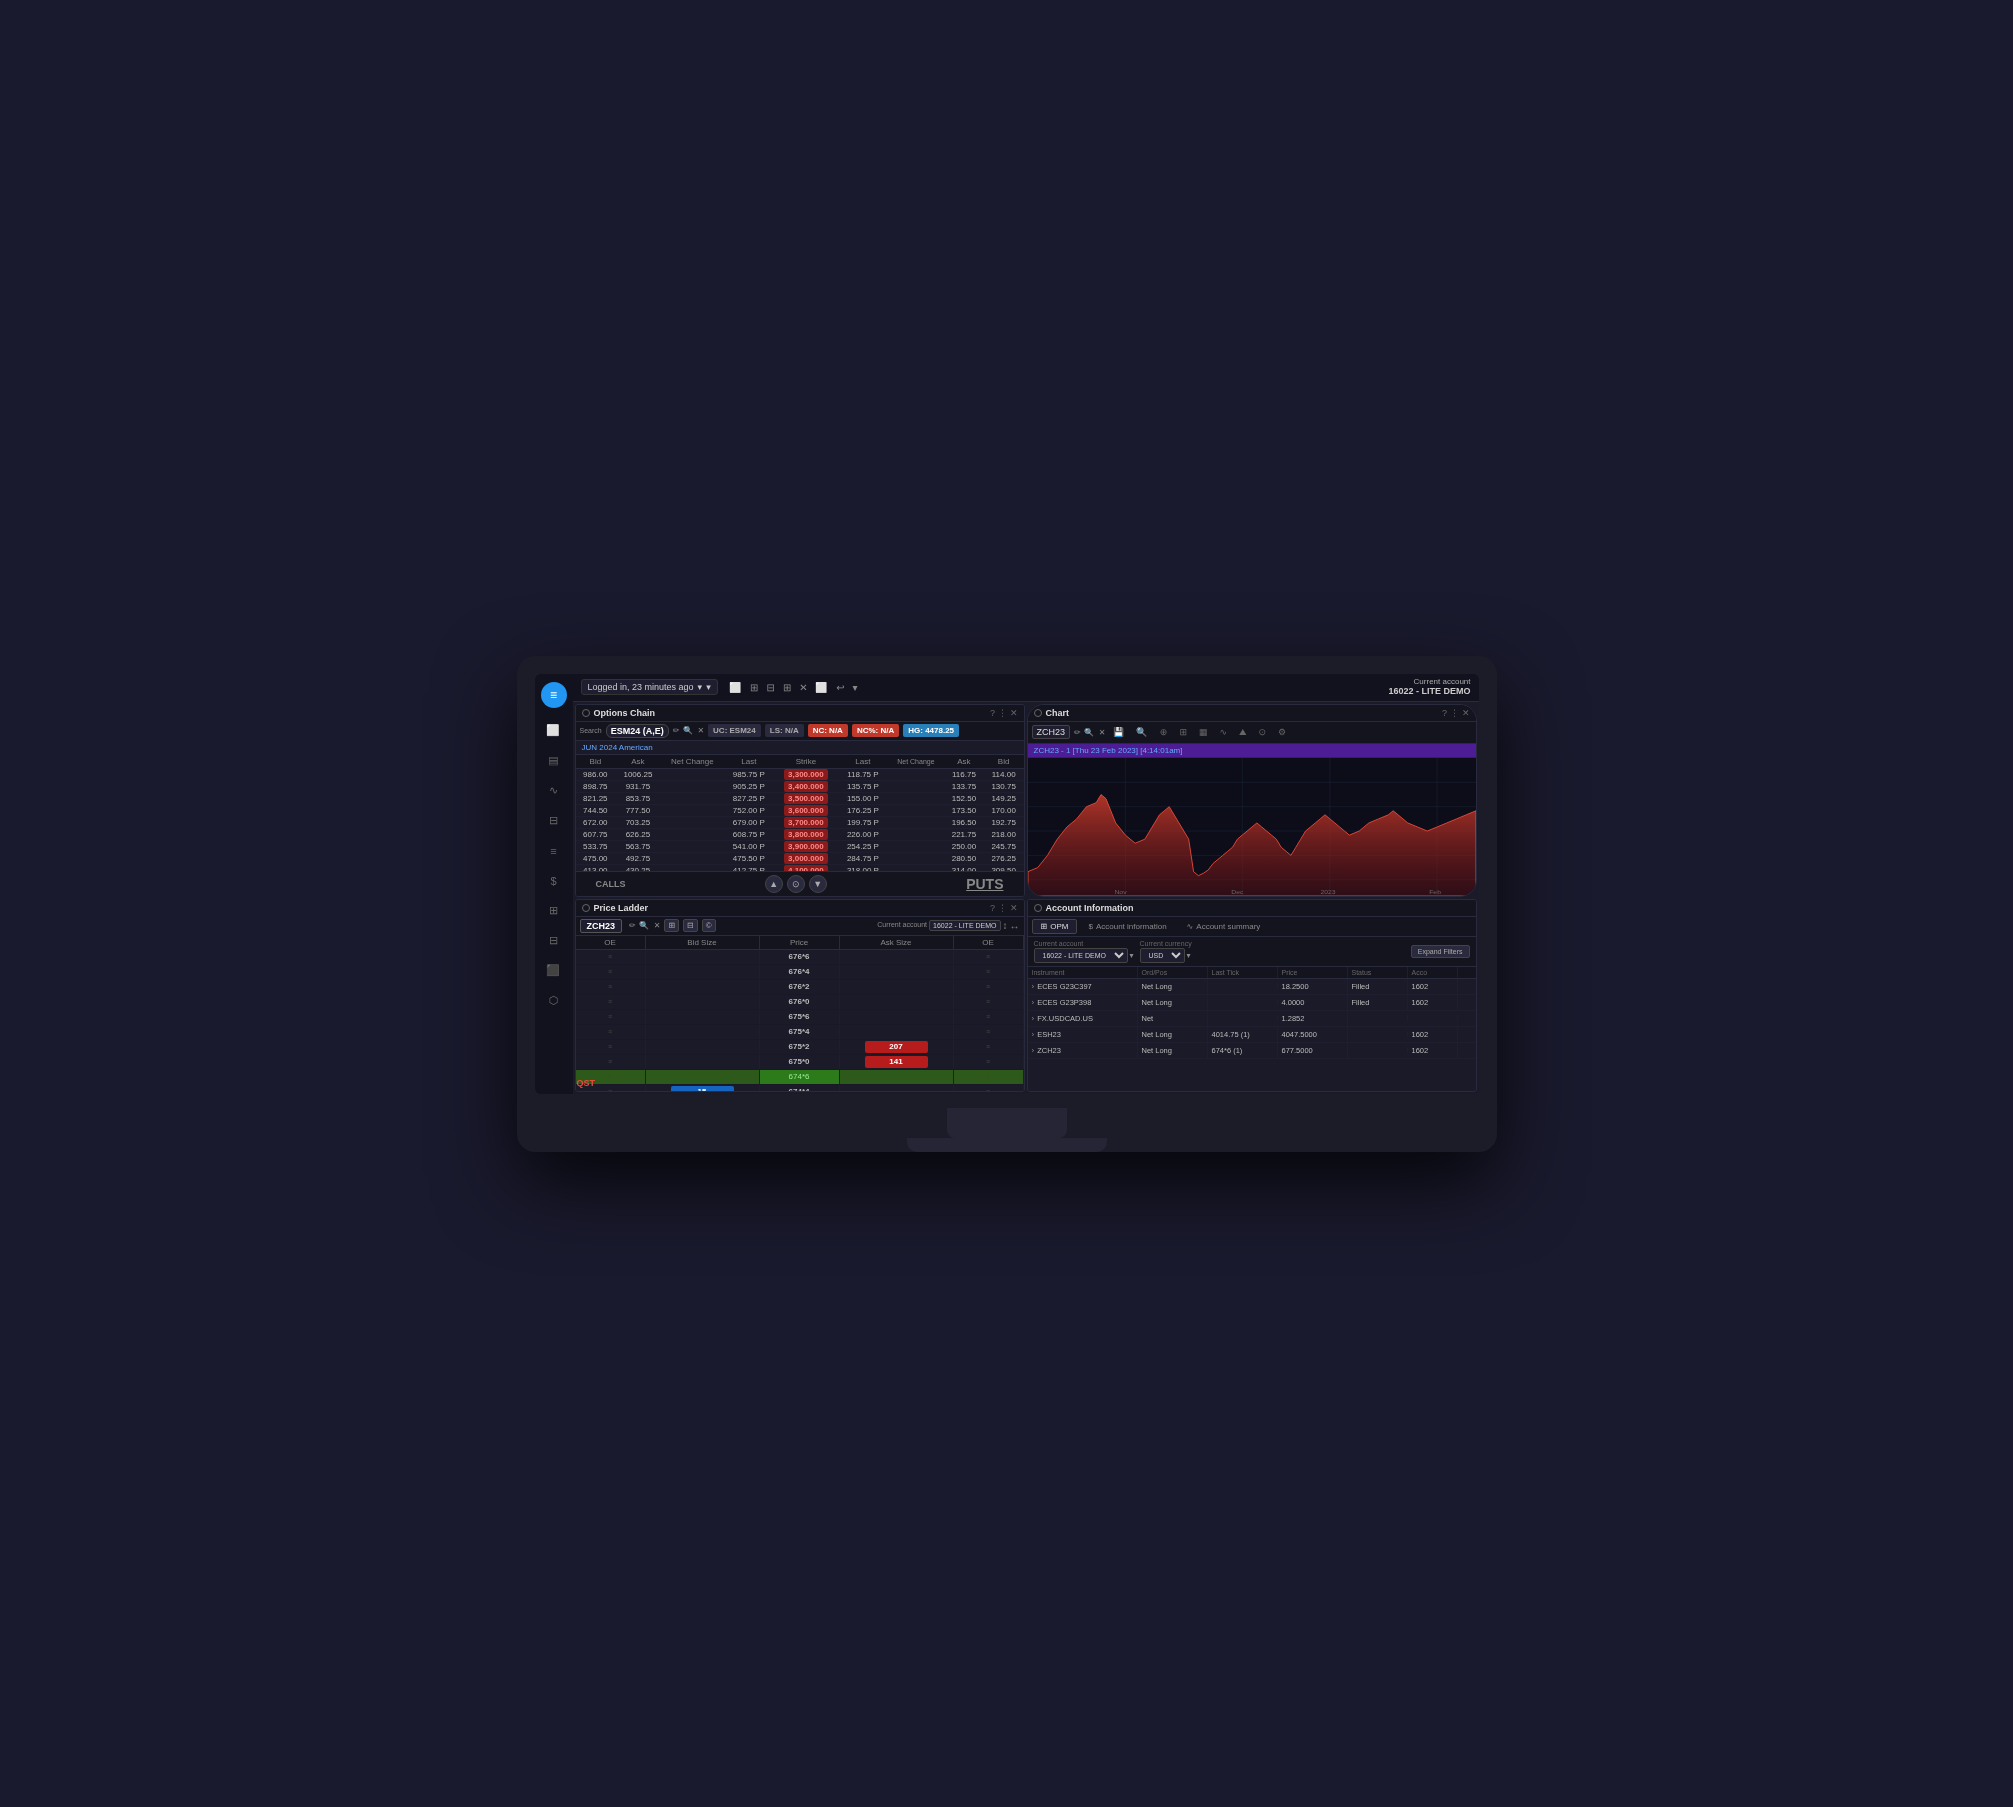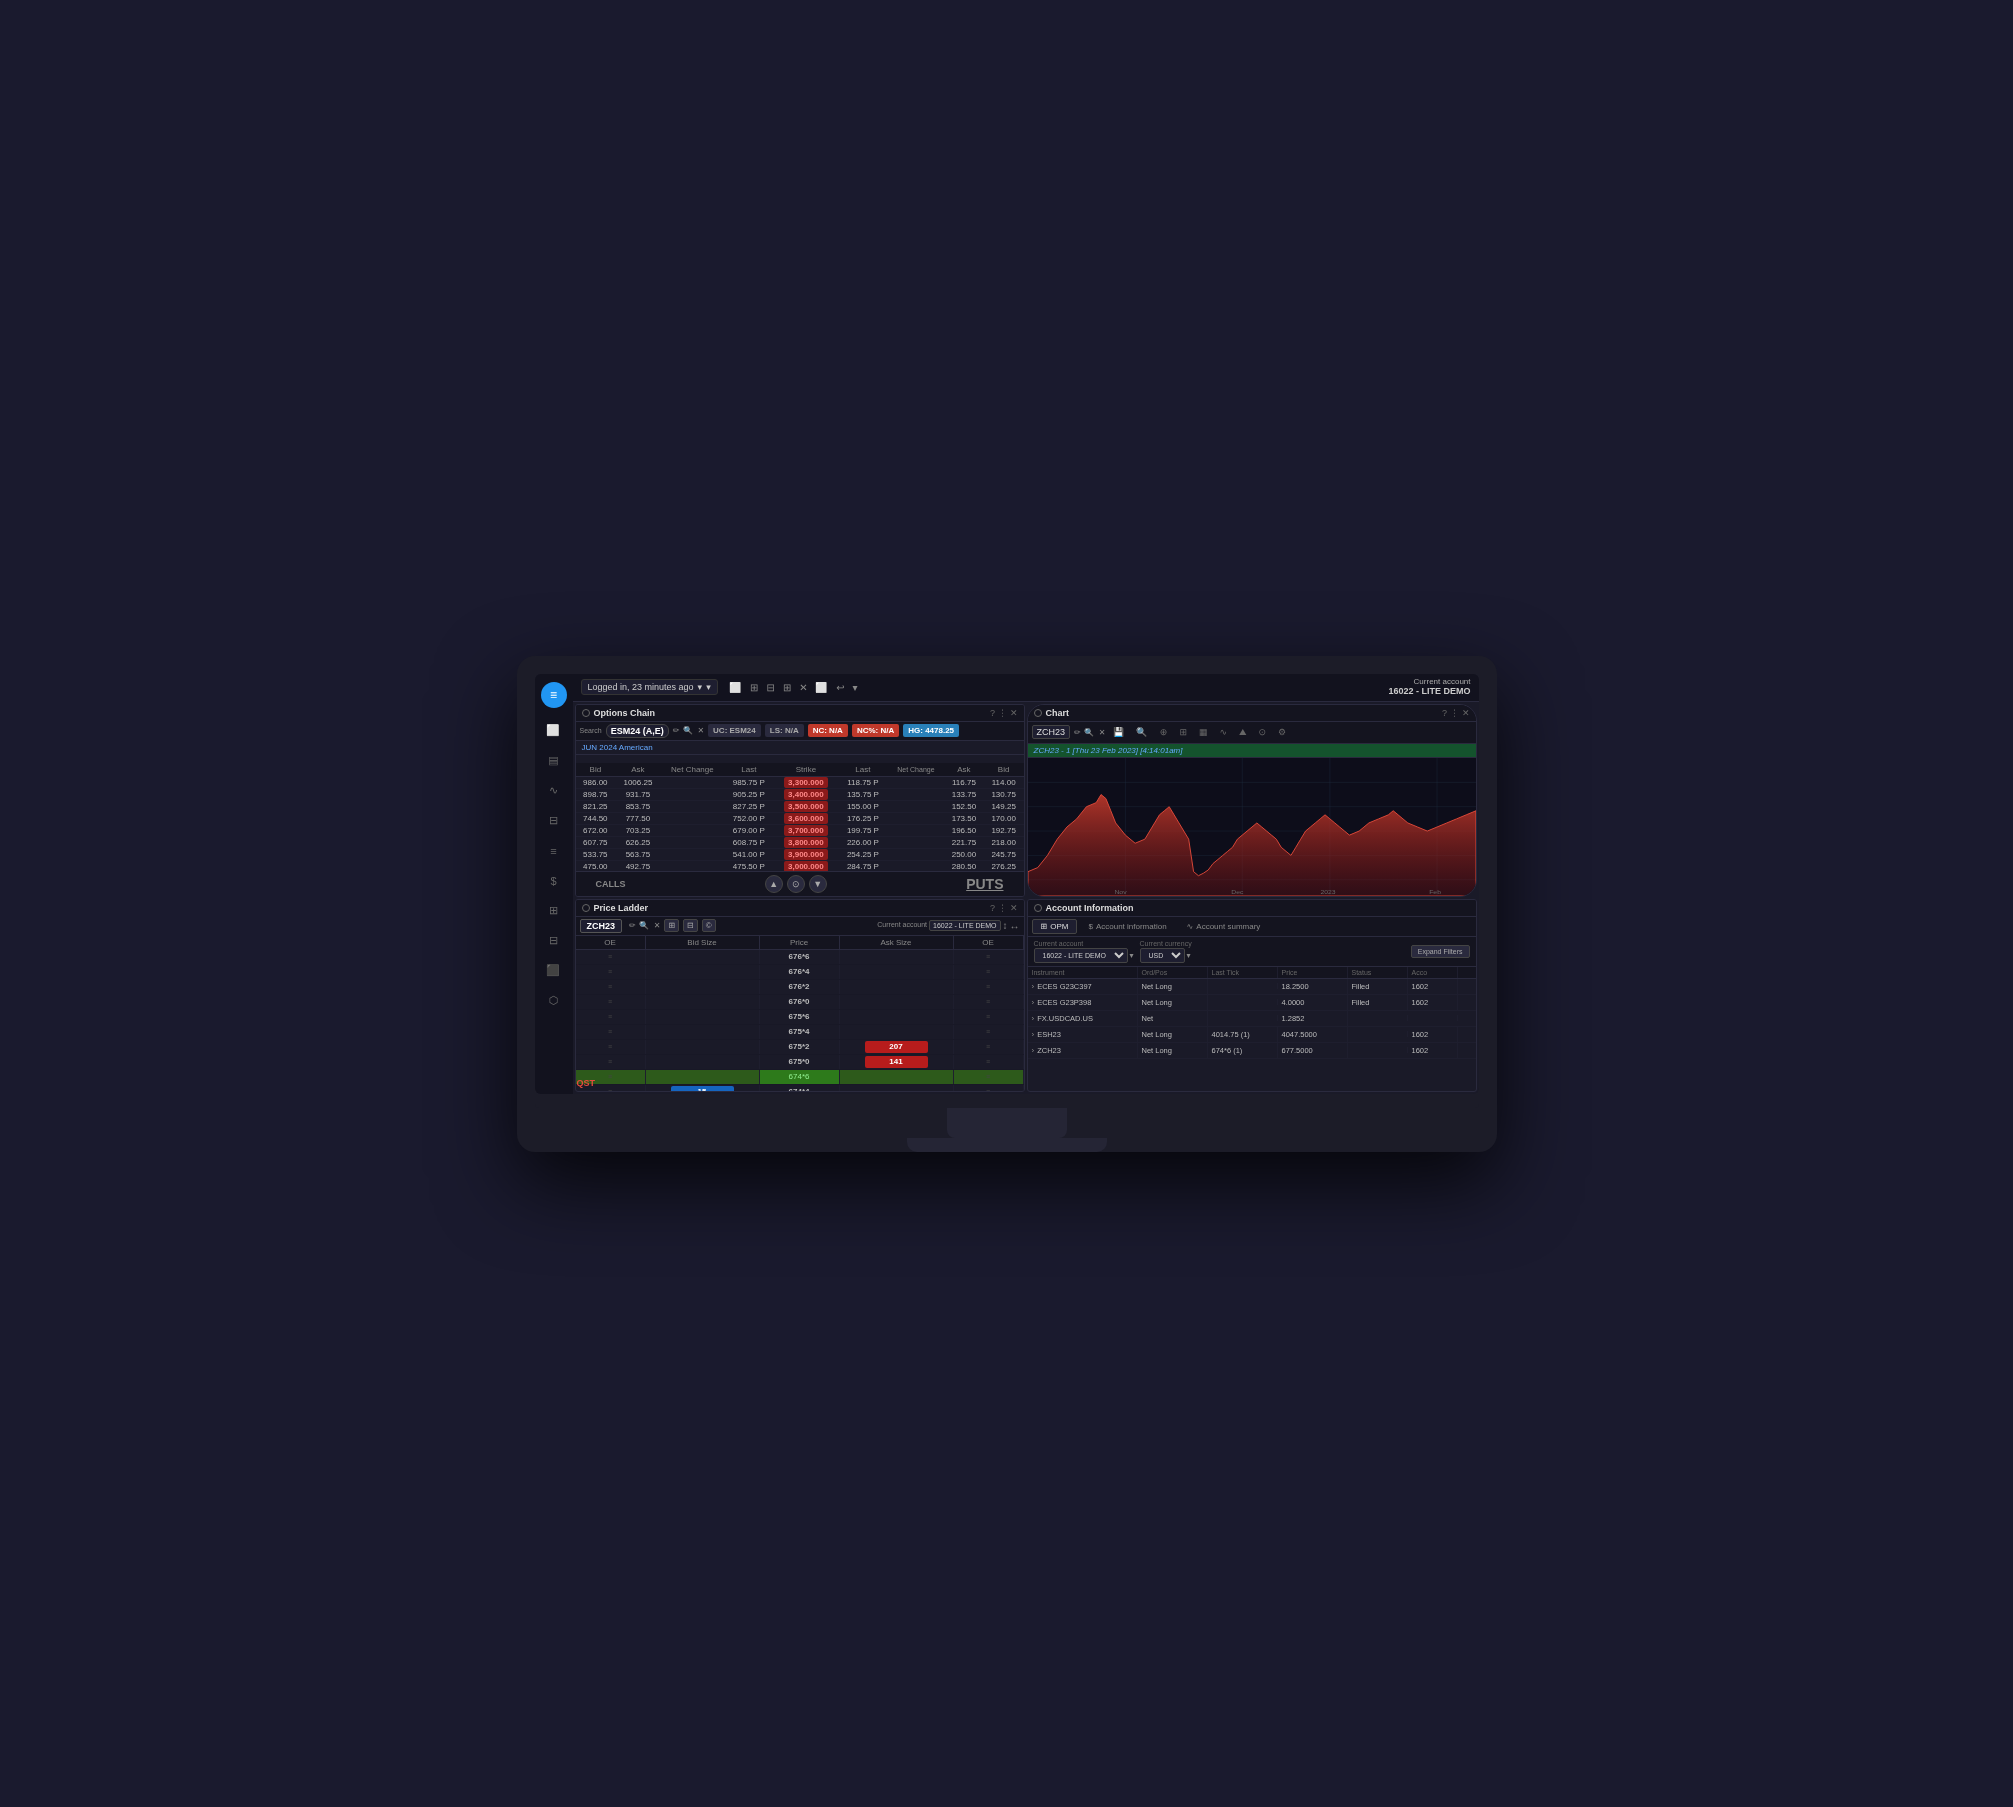--- a/index.html
+++ b/index.html
@@ -231,21 +231,20 @@
       padding: 2px 6px;
       font-size: 8px;
       color: #6af;
       border-bottom: 1px solid #2a2a3e;
       flex-shrink: 0;
     }
 
     .options-table {
       flex: 1;
       overflow: hidden;
-      margin-top: 8px;
     }
     .options-table table {
       width: 100%;
       border-collapse: collapse;
       font-size: 8px;
     }
     .options-table thead th {
       background: #14141f;
       color: #888;
       padding: 2px 3px;
@@ -319,27 +318,26 @@
     }
     .chart-toolbar-btn {
       color: #666;
       font-size: 9px;
       padding: 2px 3px;
       cursor: pointer;
       border: 1px solid transparent;
       border-radius: 2px;
     }
     .chart-subtitle {
-      background: #14532d;
+      background: #4c1d95;
       padding: 2px 6px;
       font-size: 8px;
       color: #6af;
       border-bottom: 1px solid #2a2a3e;
       flex-shrink: 0;
-      font-style: italic;
     }
     .chart-area {
       flex: 1;
       background: #0d0d1a;
       position: relative;
       overflow: hidden;
     }
     .chart-svg {
       width: 100%;
       height: 100%;

